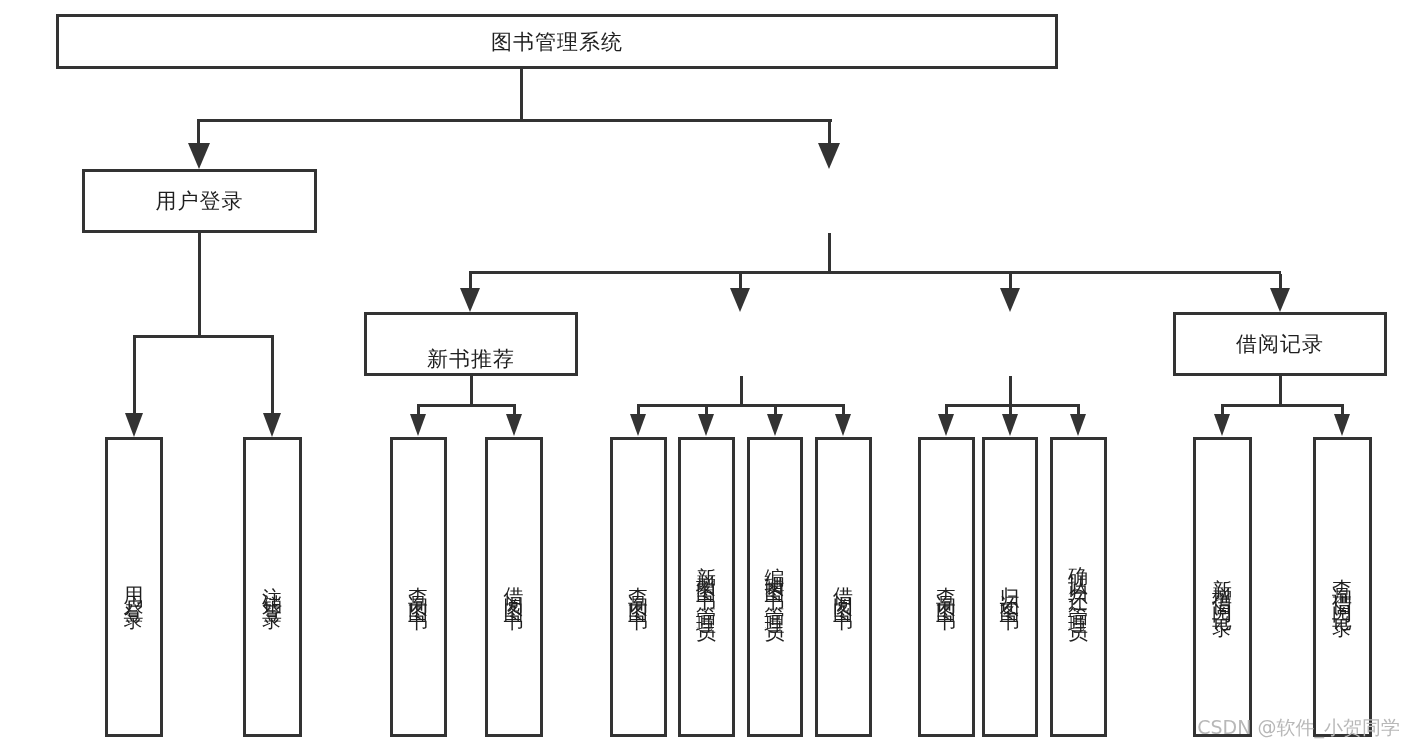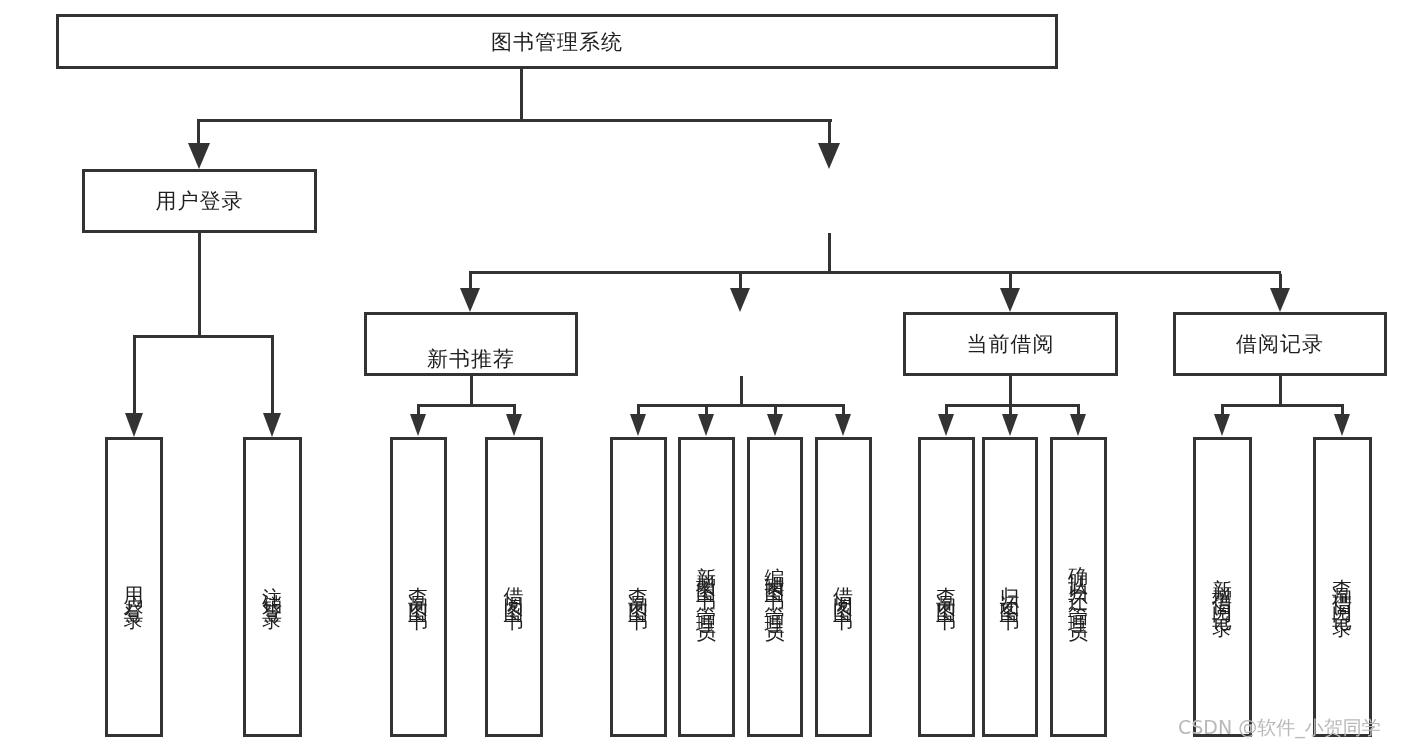--- a/index.html
+++ b/index.html
@@ -46,20 +46,21 @@
        border-right:8px solid transparent;
        border-top:22px solid #333333;}
   .tri.big{border-left-width:11px;border-right-width:11px;border-top-width:26px;}
   .tri.mid{border-left-width:10px;border-right-width:10px;border-top-width:24px;}
   .tri.lng{border-left-width:9px;border-right-width:9px;border-top-width:24px;}
   .watermark{
     position:absolute;
     left:1178px;top:715px;width:222px;
     font-size:19px;
     color:#b8b8b8;
+    text-align:right;
     white-space:nowrap;
   }
 </style>
 </head>
 <body>
 
 <div class="canvas">
 
   <div class="node" style="left:20px;top:14px;width:1002px;height:55px;margin-left:36px;">
     <span>图书管理系统</span>
@@ -95,23 +96,20 @@
     <div class="vl" style="left:739px;top:274px;height:15px;"></div>
     <div class="tri mid" style="left:730px;top:288px;"></div>
     <div class="vl" style="left:1009px;top:274px;height:15px;"></div>
     <div class="tri mid" style="left:1000px;top:288px;"></div>
     <div class="vl" style="left:1279px;top:274px;height:15px;"></div>
     <div class="tri mid" style="left:1270px;top:288px;"></div>
   </div>
 
   <div class="node" style="left:364px;top:312px;width:214px;height:64px;align-items:flex-end;">
     <span>新书推荐</span>
-  </div>
-  <div class="node" style="left:903px;top:312px;width:215px;height:64px;">
-    <span>当前借阅</span>
   </div>
   <div class="node" style="left:1173px;top:312px;width:214px;height:64px;">
     <span>借阅记录</span>
   </div>
 
   <div>
     <div class="vl" style="left:470px;top:376px;height:31px;"></div>
     <div class="hl" style="left:417px;top:404px;width:99px;"></div>
     <div class="vl" style="left:417px;top:407px;height:9px;"></div>
     <div class="tri" style="left:410px;top:414px;"></div>

